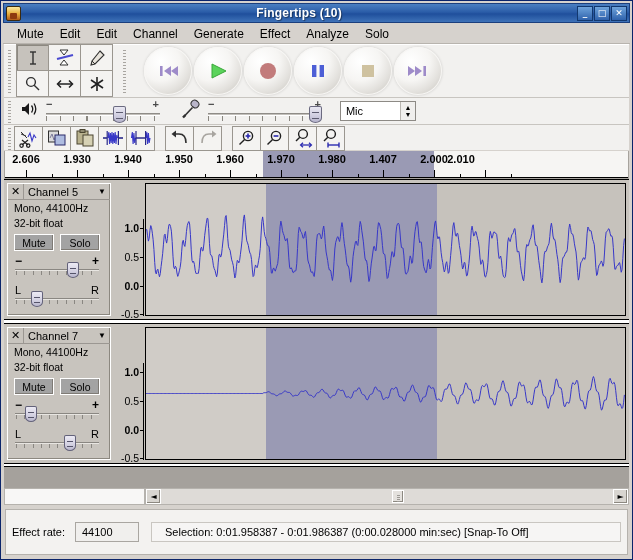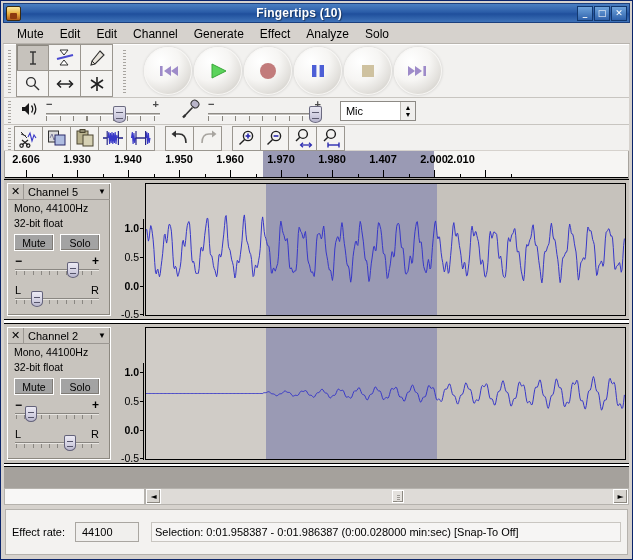--- a/index.html
+++ b/index.html
@@ -284,21 +284,21 @@
     display: flex; align-items: center; padding: 0 6px;
   }
   .sb-label { font-size: 11px; color: #000; margin-right: 10px; }
   .sb-rate {
     width: 64px; height: 20px; border: 1px solid #a9a6a1; background: #f0efed;
     display: flex; align-items: center; padding-left: 6px; font-size: 11px; color: #000;
   }
   .sb-sel {
     flex: 1; margin-left: 12px; height: 20px;
     border: 1px solid #c9c6c1; background: #f6f5f4;
-    display: flex; align-items: center; padding-left: 3px;
+    display: flex; align-items: center; padding-left: 13px;
     font-size: 11px; color: #000; white-space: nowrap;
   }
 </style>
 </head>
 <body>
 
 <div id="app">
 
   <div class="titlebar">
     <div class="title-icon"></div>
@@ -656,21 +656,21 @@
           <div class="wave-bg-b" style="left: 291px; right: 0px;"></div>
           <svg class="wave-svg" viewBox="0 0 483 133" preserveAspectRatio="none">
             <path d="M0.0,46.9 L0.8,46.2 L1.6,52.6 L2.4,58.0 L3.2,55.2 L4.0,47.0 L4.8,42.2 L5.6,44.4 L6.4,50.0 L7.2,56.6 L8.0,66.5 L8.8,79.8 L9.6,90.0 L10.4,91.3 L11.2,87.3 L12.0,86.5 L12.8,91.0 L13.6,94.2 L14.4,91.0 L15.2,83.9 L16.0,77.5 L16.8,70.7 L17.6,61.1 L18.4,52.3 L19.2,50.9 L20.0,56.5 L20.8,60.0 L21.6,55.4 L22.4,46.4 L23.2,41.1 L24.0,41.1 L24.8,43.3 L25.6,47.9 L26.4,58.5 L27.2,73.4 L28.0,84.4 L28.8,86.1 L29.6,83.5 L30.4,84.7 L31.2,90.3 L32.0,93.8 L32.8,91.9 L33.6,88.2 L34.4,84.9 L35.2,78.9 L36.0,68.2 L36.8,58.6 L37.6,57.1 L38.4,61.8 L39.2,63.4 L40.0,57.3 L40.8,48.2 L41.6,42.3 L42.4,39.6 L43.2,38.1 L44.0,40.6 L44.8,51.3 L45.6,66.8 L46.4,77.7 L47.2,79.6 L48.0,78.5 L48.8,81.5 L49.6,87.6 L50.4,90.9 L51.2,90.8 L52.0,90.7 L52.8,90.7 L53.6,85.6 L54.4,74.7 L55.2,65.3 L56.0,64.1 L56.8,67.9 L57.6,67.7 L58.4,60.8 L59.2,52.1 L60.0,45.6 L60.8,40.0 L61.6,34.8 L62.4,35.1 L63.2,45.4 L64.0,60.6 L64.8,70.6 L65.6,72.6 L66.4,73.0 L67.2,77.3 L68.0,83.0 L68.8,86.0 L69.6,87.7 L70.4,91.3 L71.2,94.2 L72.0,90.4 L72.8,80.1 L73.6,71.8 L74.4,71.3 L75.2,74.2 L76.0,72.7 L76.8,65.6 L77.6,57.9 L78.4,50.9 L79.2,42.3 L80.0,33.6 L80.8,32.0 L81.6,41.3 L82.4,55.1 L83.2,63.7 L84.0,65.8 L84.8,67.5 L85.6,72.3 L86.4,77.0 L87.2,79.4 L88.0,82.8 L88.8,89.8 L89.6,95.4 L90.4,92.8 L91.2,84.0 L92.0,77.6 L92.8,78.1 L93.6,80.1 L94.4,77.6 L95.2,71.4 L96.0,65.0 L96.8,57.7 L97.6,46.4 L98.4,34.8 L99.2,31.4 L100.0,39.3 L100.8,51.0 L101.6,57.7 L102.4,59.8 L103.2,62.5 L104.0,67.0 L104.8,70.1 L105.6,71.6 L106.4,76.6 L107.2,86.4 L108.0,94.0 L108.8,92.9 L109.6,86.1 L110.4,82.2 L111.2,83.7 L112.0,85.0 L112.8,82.2 L113.6,77.4 L114.4,72.9 L115.2,65.3 L116.0,51.9 L116.8,38.1 L117.6,33.4 L118.4,39.4 L119.2,48.3 L120.0,53.1 L120.8,55.1 L121.6,58.5 L122.4,62.1 L123.2,62.9 L124.0,63.3 L124.8,69.6 L125.6,81.3 L126.4,90.3 L127.2,90.6 L128.0,86.4 L128.8,85.2 L129.6,87.6 L130.4,88.4 L131.2,85.9 L132.0,83.2 L132.8,80.8 L133.6,73.3 L134.4,58.4 L135.2,43.4 L136.0,37.7 L136.8,41.6 L137.6,47.4 L138.4,50.2 L139.2,52.3 L140.0,55.9 L140.8,57.9 L141.6,56.1 L142.4,55.3 L143.2,62.2 L144.0,75.0 L144.8,84.5 L145.6,86.3 L146.4,85.0 L147.2,86.5 L148.0,89.6 L148.8,90.0 L149.6,88.3 L150.4,88.3 L151.2,88.0 L152.0,80.9 L152.8,65.5 L153.6,50.2 L154.4,43.9 L155.2,45.5 L156.0,48.2 L156.8,49.3 L157.6,51.6 L158.4,55.0 L159.2,54.9 L160.0,50.3 L160.8,48.2 L161.6,55.2 L162.4,67.8 L163.2,77.2 L164.0,80.3 L164.8,82.0 L165.6,86.0 L166.4,89.5 L167.2,89.6 L168.0,89.2 L168.8,92.0 L169.6,93.9 L170.4,87.4 L171.2,72.4 L172.0,58.0 L172.8,51.4 L173.6,50.7 L174.4,50.5 L175.2,50.4 L176.0,53.0 L176.8,55.8 L177.6,53.3 L178.4,46.1 L179.2,42.7 L180.0,49.0 L180.8,60.5 L181.6,69.0 L182.4,73.3 L183.2,77.7 L184.0,83.7 L184.8,87.2 L185.6,87.2 L186.4,88.5 L187.2,94.1 L188.0,97.9 L188.8,92.4 L189.6,78.8 L190.4,66.0 L191.2,59.6 L192.0,56.8 L192.8,54.1 L193.6,53.4 L194.4,56.4 L195.2,58.4 L196.0,53.5 L196.8,43.9 L197.6,39.2 L198.4,44.1 L199.2,53.5 L200.0,60.6 L200.8,65.8 L201.6,72.7 L202.4,80.0 L203.2,83.1 L204.0,83.1 L204.8,86.3 L205.6,94.2 L206.4,99.7 L207.2,95.5 L208.0,84.1 L208.8,73.7 L209.6,67.7 L210.4,63.1 L211.2,58.7 L212.0,57.9 L212.8,61.4 L213.6,62.4 L214.4,55.3 L215.2,43.9 L216.0,38.0 L216.8,41.0 L217.6,47.5 L218.4,52.8 L219.2,58.7 L220.0,67.4 L220.8,75.2 L221.6,77.7 L222.4,77.7 L223.2,82.6 L224.0,92.4 L224.8,99.0 L225.6,96.4 L226.4,87.9 L227.2,80.4 L228.0,75.1 L228.8,69.1 L229.6,63.6 L230.4,63.4 L231.2,67.5 L232.0,67.6 L232.8,58.7 L233.6,46.2 L234.4,39.3 L235.2,39.8 L236.0,42.8 L236.8,46.1 L237.6,52.5 L238.4,62.3 L239.2,69.9 L240.0,71.3 L240.8,71.5 L241.6,77.7 L242.4,88.7 L243.2,95.9 L244.0,95.0 L244.8,90.0 L245.6,85.7 L246.4,81.1 L247.2,74.2 L248.0,68.6 L248.8,69.4 L249.6,74.1 L250.4,73.4 L251.2,63.5 L252.0,50.6 L252.8,42.9 L253.6,40.6 L254.4,39.8 L255.2,41.1 L256.0,47.7 L256.8,57.9 L257.6,64.5 L258.4,64.8 L259.2,65.1 L260.0,72.2 L260.8,83.4 L261.6,90.7 L262.4,91.6 L263.2,90.2 L264.0,89.0 L264.8,85.3 L265.6,78.0 L266.4,73.0 L267.2,75.4 L268.0,80.6 L268.8,79.4 L269.6,69.2 L270.4,56.8 L271.2,48.5 L272.0,43.2 L272.8,38.8 L273.6,38.2 L274.4,44.7 L275.2,54.5 L276.0,59.6 L276.8,58.7 L277.6,59.0 L278.4,66.3 L279.2,76.8 L280.0,83.7 L280.8,86.3 L281.6,88.6 L282.4,90.2 L283.2,87.3 L284.0,80.3 L284.8,76.6 L285.6,80.6 L286.4,86.3 L287.2,84.9 L288.0,75.4 L288.8,64.3 L289.6,55.6 L290.4,47.5 L291.2,39.8 L292.0,37.5 L292.8,43.7 L293.6,52.5 L294.4,55.7 L295.2,53.6 L296.0,53.9 L296.8,60.8 L297.6,69.6 L298.4,75.6 L299.2,79.8 L300.0,85.3 L300.8,89.3 L301.6,87.0 L302.4,80.8 L303.2,78.9 L304.0,84.5 L304.8,90.7 L305.6,89.5 L306.4,81.6 L307.2,72.5 L308.0,63.7 L308.8,53.0 L309.6,42.6 L310.4,39.2 L311.2,44.7 L312.0,51.9 L312.8,53.1 L313.6,50.1 L314.4,50.3 L315.2,55.9 L316.0,62.4 L316.8,66.9 L317.6,72.5 L318.4,80.6 L319.2,86.3 L320.0,84.7 L320.8,79.7 L321.6,79.9 L322.4,86.9 L323.2,93.3 L324.0,92.8 L324.8,87.2 L325.6,80.6 L326.4,72.0 L327.2,59.3 L328.0,47.0 L328.8,42.8 L329.6,47.5 L330.4,52.8 L331.2,52.2 L332.0,48.5 L332.8,48.4 L333.6,52.2 L334.4,55.6 L335.2,58.6 L336.0,65.1 L336.8,75.0 L337.6,81.6 L338.4,80.5 L339.2,77.0 L340.0,79.3 L340.8,87.3 L341.6,93.8 L342.4,94.5 L343.2,91.9 L344.0,88.0 L344.8,79.8 L345.6,65.9 L346.4,52.6 L347.2,48.1 L348.0,51.8 L348.8,55.1 L349.6,52.9 L350.4,49.1 L351.2,48.6 L352.0,49.9 L352.8,50.0 L353.6,51.1 L354.4,58.1 L355.2,69.0 L356.0,75.7 L356.8,74.9 L357.6,73.1 L358.4,77.3 L359.2,85.9 L360.0,92.2 L360.8,94.3 L361.6,95.1 L362.4,94.1 L363.2,86.6 L364.0,72.1 L364.8,58.8 L365.6,54.5 L366.4,57.2 L367.2,58.5 L368.0,55.2 L368.8,51.7 L369.6,50.7 L370.4,49.3 L371.2,45.9 L372.0,45.2 L372.8,52.1 L373.6,62.9 L374.4,69.0 L375.2,68.6 L376.0,68.4 L376.8,74.1 L377.6,82.5 L378.4,88.5 L379.2,92.3 L380.0,96.5 L380.8,98.3 L381.6,91.8 L382.4,77.6 L383.2,65.2 L384.0,61.4 L384.8,63.0 L385.6,62.6 L386.4,59.0 L387.2,56.3 L388.0,54.7 L388.8,50.5 L389.6,43.8 L390.4,41.4 L391.2,47.6 L392.0,57.4 L392.8,62.3 L393.6,62.1 L394.4,63.5 L395.2,69.9 L396.0,77.6 L396.8,83.1 L397.6,88.7 L398.4,96.2 L399.2,100.4 L400.0,95.0 L400.8,82.0 L401.6,71.2 L402.4,68.2 L403.2,68.7 L404.0,67.0 L404.8,63.9 L405.6,62.3 L406.4,60.2 L407.2,53.3 L408.0,43.8 L408.8,39.8 L409.6,44.9 L410.4,52.8 L411.2,56.1 L412.0,56.0 L412.8,58.7 L413.6,65.3 L414.4,71.6 L415.2,76.4 L416.0,83.7 L416.8,93.9 L417.6,100.1 L418.4,95.9 L419.2,84.8 L420.0,76.3 L420.8,74.1 L421.6,73.7 L422.4,71.4 L423.2,69.4 L424.0,69.3 L424.8,66.8 L425.6,57.6 L426.4,45.9 L427.2,40.6 L428.0,44.1 L428.8,49.4 L429.6,50.9 L430.4,51.1 L431.2,54.7 L432.0,60.7 L432.8,65.0 L433.6,69.0 L434.4,77.6 L435.2,90.0 L436.0,97.6 L436.8,94.7 L437.6,86.0 L438.4,80.1 L439.2,78.7 L440.0,77.5 L440.8,75.2 L441.6,74.9 L442.4,76.6 L443.2,73.8 L444.0,63.0 L444.8,50.0 L445.6,43.7 L446.4,45.2 L447.2,47.6 L448.0,47.3 L448.8,47.6 L449.6,51.7 L450.4,56.4 L451.2,58.5 L452.0,61.6 L452.8,71.1 L453.6,84.6 L454.4,92.9 L455.2,91.4 L456.0,85.6 L456.8,82.3 L457.6,81.6 L458.4,79.8 L459.2,78.1 L460.0,80.1 L460.8,83.6 L461.6,80.8 L462.4,69.1 L463.2,55.7 L464.0,48.8 L464.8,48.0 L465.6,47.3 L466.4,45.4 L467.2,46.0 L468.0,50.1 L468.8,53.0 L469.6,52.6 L470.4,54.7 L471.2,64.6 L472.0,78.3 L472.8,86.6 L473.6,86.4 L474.4,83.6 L475.2,82.9 L476.0,82.5 L476.8,80.4 L477.6,79.8 L478.4,84.3 L479.2,89.6 L480.0,87.1 L480.8,75.5 L481.6,62.6 L482.4,55.4" stroke="#3838c8" stroke-width="1" fill="none" vector-effect="non-scaling-stroke"></path>
           </svg>
         </div>
       </div>
       <div class="track t2">
         <div class="tcp">
           <div class="tcp-head">
             <div class="tcp-close">✕</div>
-            <div class="tcp-name">Channel 2</div>
+            <div class="tcp-name">Channel 7</div>
             <div class="tcp-arrow">▼</div>
           </div>
           <div class="tcp-info">Mono, 44100Hz</div>
           <div class="tcp-info">32-bit float</div>
           <div class="tcp-btns">
             <div class="ms-btn">Mute</div>
             <div class="ms-btn">Solo</div>
           </div>
           <div class="tcp-slider">
             <span class="lbl-minus">−</span>

